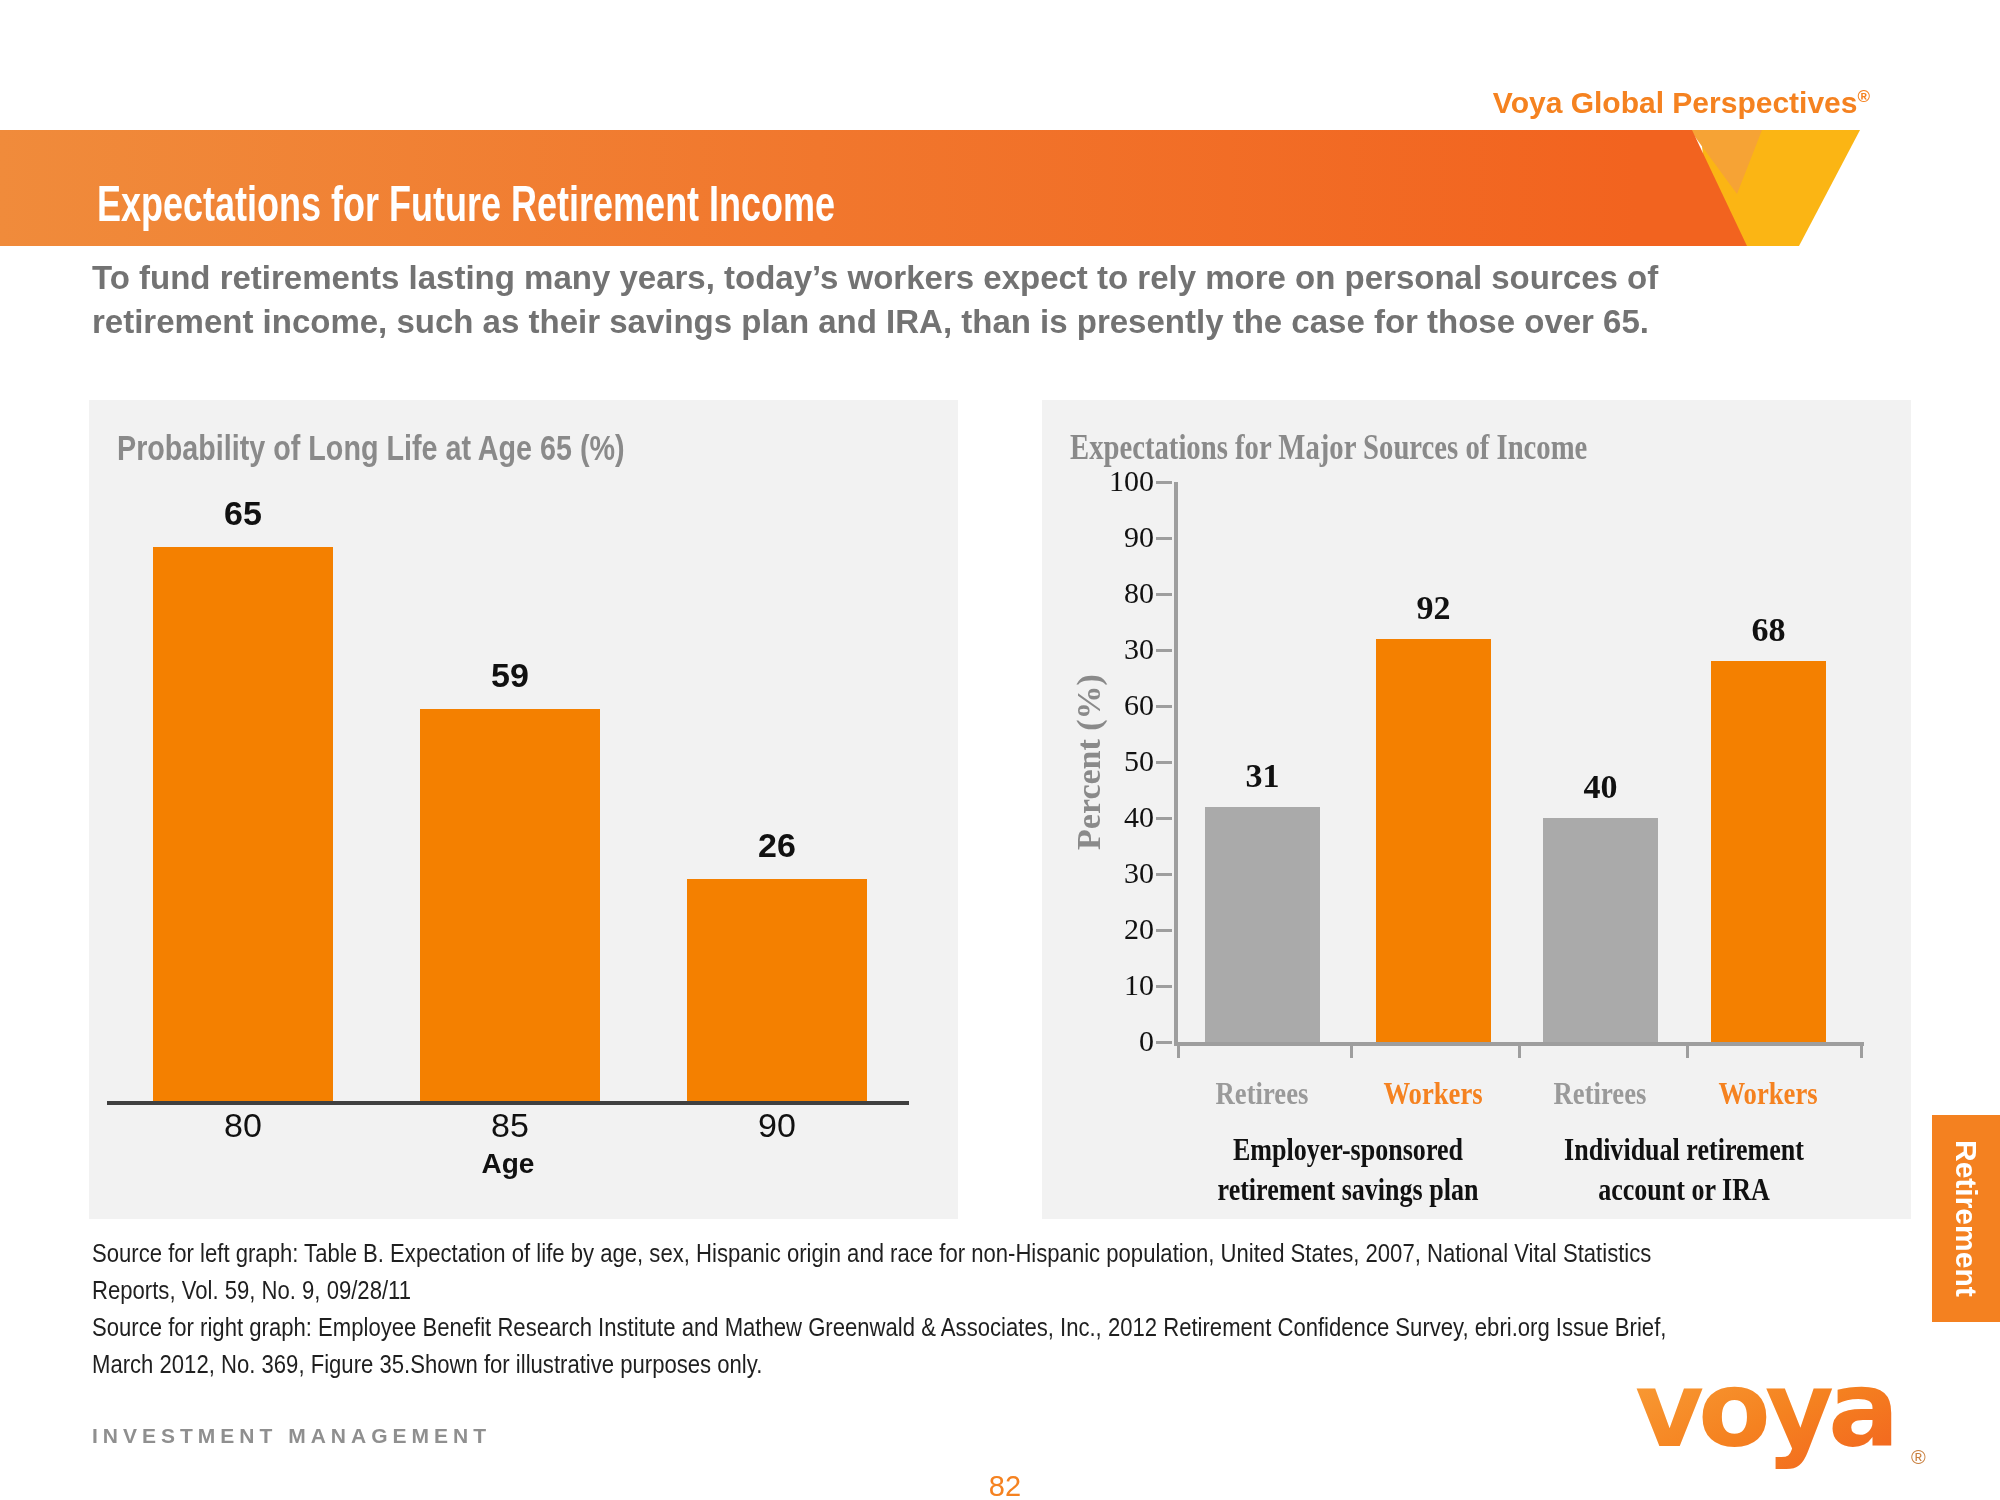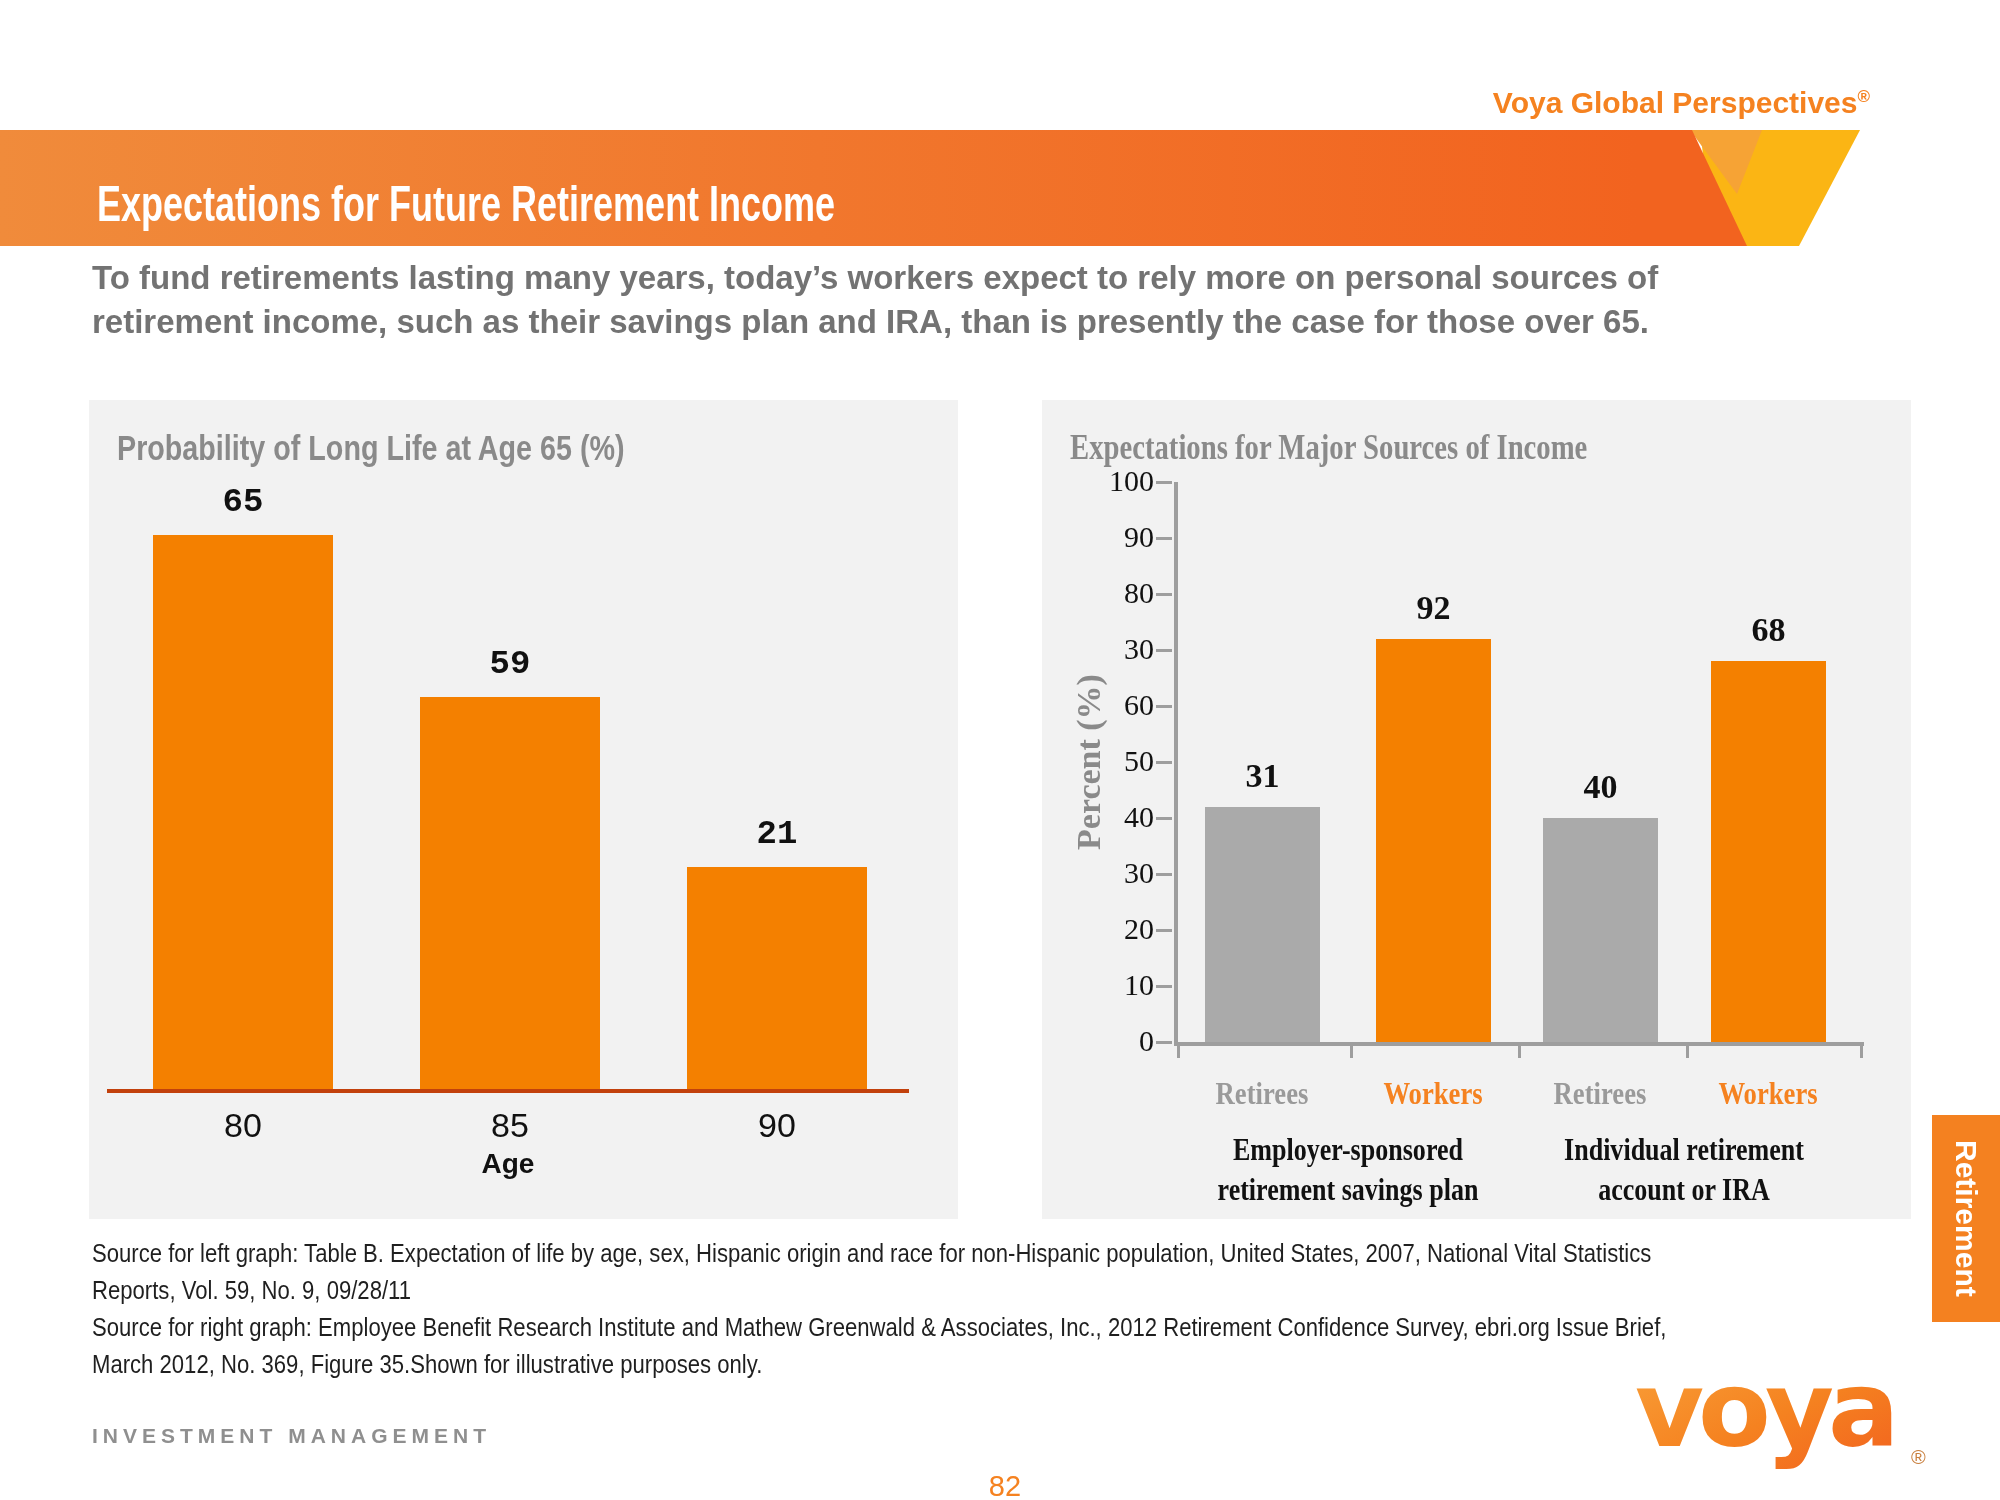--- a/index.html
+++ b/index.html
@@ -23,21 +23,21 @@
   .subtitle{position:absolute;left:92px;top:256px;font-size:33px;font-weight:bold;color:#737373;line-height:44px;white-space:nowrap;}
 
   
   .panel{position:absolute;top:400px;width:869px;height:819px;background:#F2F2F2;}
   .left-panel{left:89px;}
   .right-panel{left:1042px;font-family:Liberation Serif, serif;}
   .panel h2{position:absolute;top:28px;left:28px;margin:0;font-size:35px;font-weight:bold;color:#8A8A8A;
             white-space:nowrap;transform:scaleX(0.82);transform-origin:left top;}
 
   
-  #lplot{position:absolute;left:18px;top:4px;width:802px;height:685px;border-bottom:4px solid #c2410c;font-family:Liberation Mono, monospace;}
+  #lplot{position:absolute;left:18px;top:16px;width:802px;height:685px;border-bottom:4px solid #404040;}
   .lbar{position:absolute;bottom:0;}
   .val{position:absolute;text-align:center;font-size:34px;font-weight:bold;color:#111111;}
   .xcat{position:absolute;top:706px;font-size:34px;color:#111111;text-align:center;}
   .xaxis-title{position:absolute;top:748px;left:18px;width:802px;text-align:center;font-size:28px;font-weight:bold;color:#111111;}
 
   
   #rplot{position:absolute;left:132px;top:82px;width:686px;height:560px;border-left:4px solid #9E9E9E;border-bottom:4px solid #9E9E9E;}
   .rbar{position:absolute;bottom:0;}
   .ylab{position:absolute;left:-110px;top:340px;width:320px;height:44px;text-align:center;
         transform:rotate(-90deg);font-size:34px;font-weight:bold;color:#8A8A8A;}
@@ -85,21 +85,21 @@
   </div>
 
   <section class="panel left-panel" id="leftPanel">
     <h2>Probability of Long Life at Age 65 (%)</h2>
     <div id="lplot">
         <div class="lbar" style="left: 46px; width: 180px; height: 554px; background: rgb(244, 128, 0);"></div>
         <div class="val" style="left: 46px; width: 180px; bottom: 568px;">65</div>
         <div class="lbar" style="left: 313px; width: 180px; height: 392px; background: rgb(244, 128, 0);"></div>
         <div class="val" style="left: 313px; width: 180px; bottom: 406px;">59</div>
         <div class="lbar" style="left: 580px; width: 180px; height: 222px; background: rgb(244, 128, 0);"></div>
-        <div class="val" style="left: 580px; width: 180px; bottom: 236px;">21</div>
+        <div class="val" style="left: 580px; width: 180px; bottom: 236px;">26</div>
       </div>
     <div class="xaxis-title">Age</div>
   <div class="xcat" style="left: 64px; width: 180px;">80</div>
       <div class="xcat" style="left: 331px; width: 180px;">85</div>
       <div class="xcat" style="left: 598px; width: 180px;">90</div>
     </section>
 
   <section class="panel right-panel" id="rightPanel">
     <h2>Expectations for Major Sources of Income</h2>
     <div class="ylab">Percent (%)</div>

